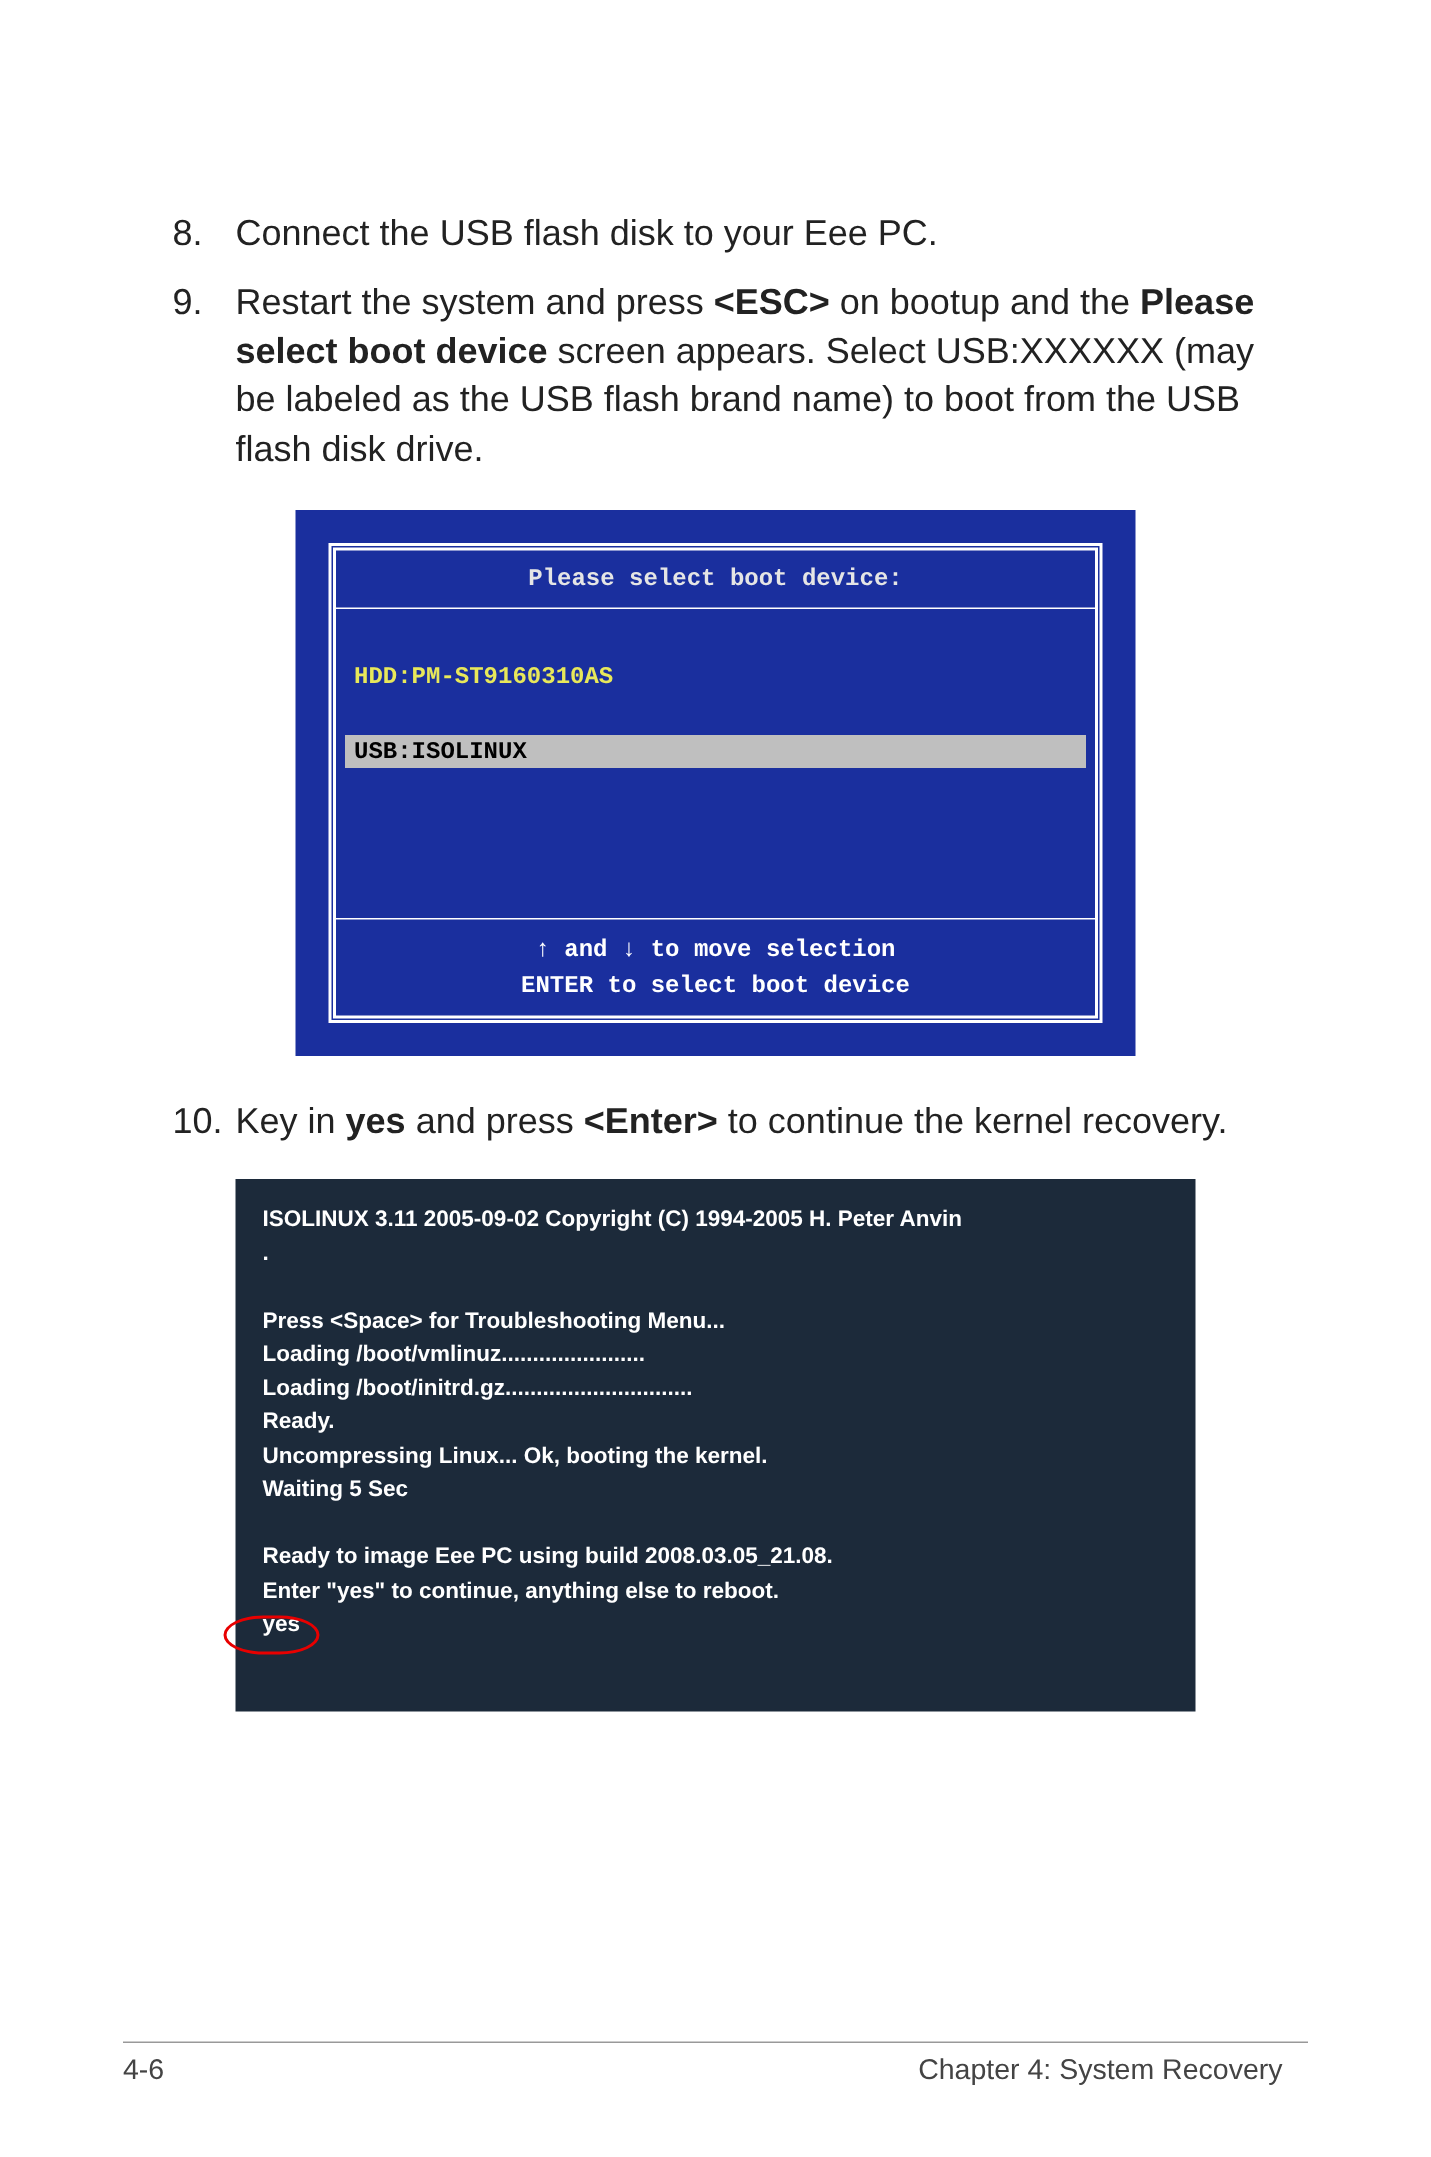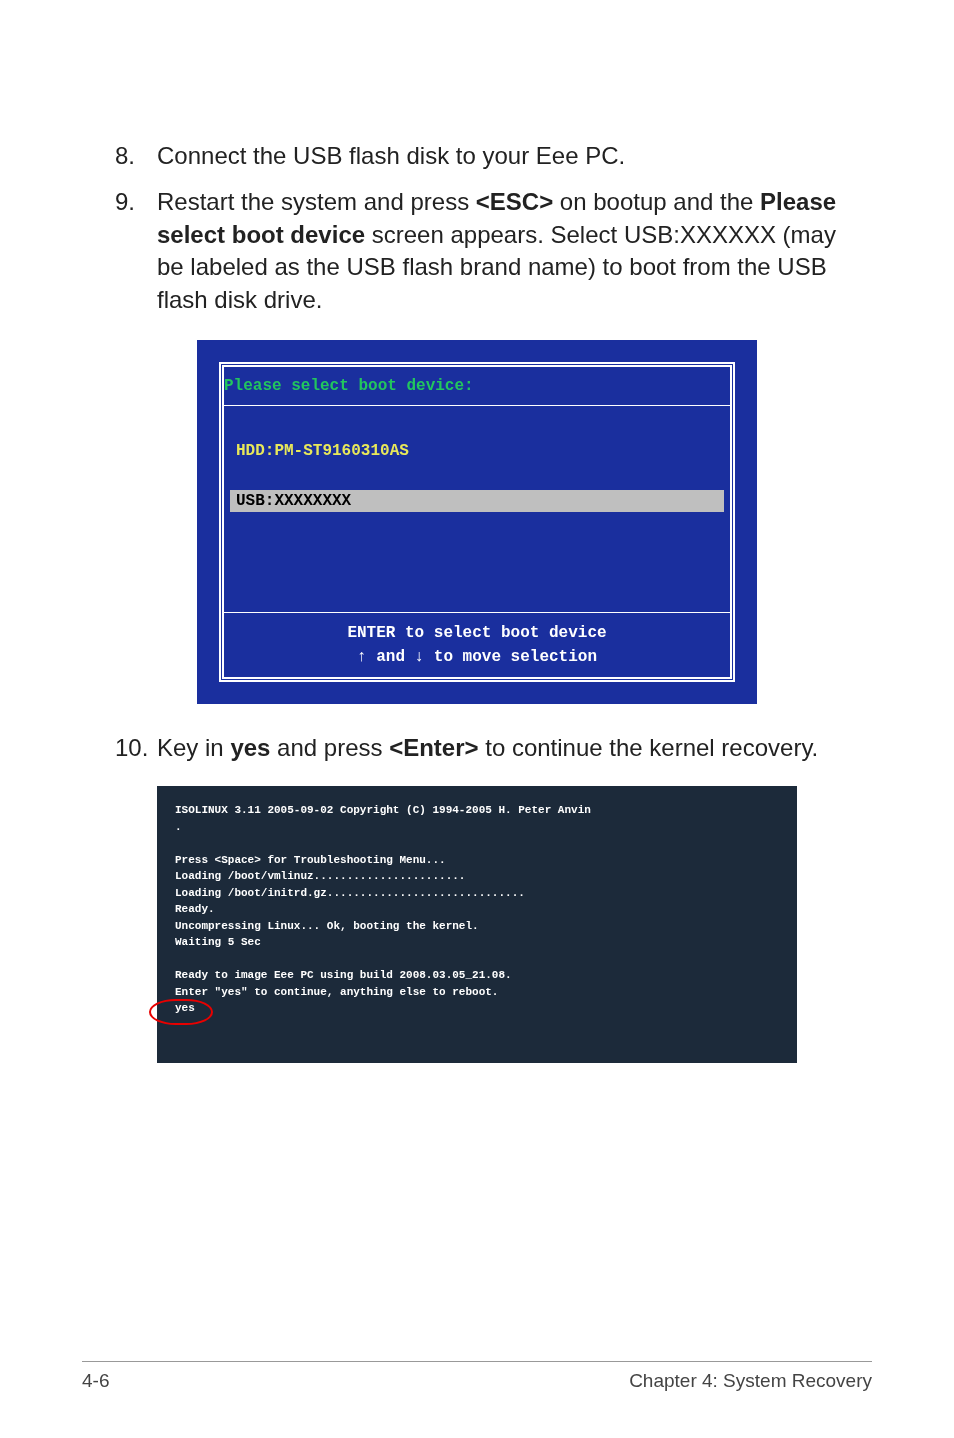--- a/index.html
+++ b/index.html
@@ -35,21 +35,22 @@
     margin: 24px auto 28px auto;
     width: 560px;
     background: #1a2f9e;
     padding: 22px;
   }
   .boot-inner {
     border: 5px double #ffffff;
     padding: 0;
   }
   .boot-title {
-    color: #22c55e;
+    text-align: center;
+    color: #e5e5e5;
     font-family: "Courier New", monospace;
     font-weight: bold;
     font-size: 16px;
     padding: 10px 0 10px 0;
     border-bottom: 1px solid #ffffff;
   }
   .boot-list {
     padding: 6px 6px 100px 6px;
   }
   .boot-row {
@@ -77,23 +78,23 @@
 
   
   .term-wrap {
     position: relative;
     margin: 22px auto 36px auto;
     width: 640px;
   }
   .term {
     background: #1c2a3a;
     color: #ffffff;
-    font-family: Liberation Mono, monospace;
+    font-family: Liberation Sans, sans-serif;
     font-weight: bold;
-    font-size: 11px;
+    font-size: 15px;
     line-height: 1.5;
     padding: 16px 24px 46px 18px;
     white-space: pre;
   }
   .yes-circle {
     position: absolute;
     left: -8px;
     bottom: 38px;
     width: 64px;
     height: 26px;
@@ -106,21 +107,21 @@
   .footer-line {
     position: absolute;
     left: 82px;
     right: 82px;
     bottom: 76px;
     border-top: 1px solid #999;
   }
   .footer {
     position: absolute;
     left: 82px;
-    right: 82px;
+    right: 99px;
     bottom: 46px;
     display: flex;
     justify-content: space-between;
     font-size: 19px;
     color: #444;
   }
 </style>
 </head>
 <body>
 
@@ -136,25 +137,25 @@
     <div class="list-body">
       <span class="normal">Restart the system and press </span><span class="bold">&lt;ESC&gt;</span><span class="normal"> on bootup and the </span><span class="bold">Please select boot device</span><span class="normal"> screen appears. Select USB:XXXXXX (may be labeled as the USB flash brand name) to boot from the USB flash disk drive.</span>
     </div>
   </div>
 
   <div class="boot-outer">
     <div class="boot-inner">
       <div class="boot-title">Please select boot device:</div>
       <div class="boot-list">
         <div class="boot-row">HDD:PM-ST9160310AS</div>
-        <div class="boot-row selected">USB:XXXXXXXX</div>
+        <div class="boot-row selected">USB:ISOLINUX</div>
       </div>
       <div class="boot-footer">
+        <div>↑ and ↓ to move selection</div>
         <div>ENTER to select boot device</div>
-        <div>↑ and ↓ to move selection</div>
       </div>
     </div>
   </div>
 
   <div class="list-item">
     <div class="list-num">10.</div>
     <div class="list-body">
       <span class="normal">Key in </span><span class="bold">yes</span><span class="normal"> and press </span><span class="bold">&lt;Enter&gt;</span><span class="normal"> to continue the kernel recovery.</span>
     </div>
   </div>

